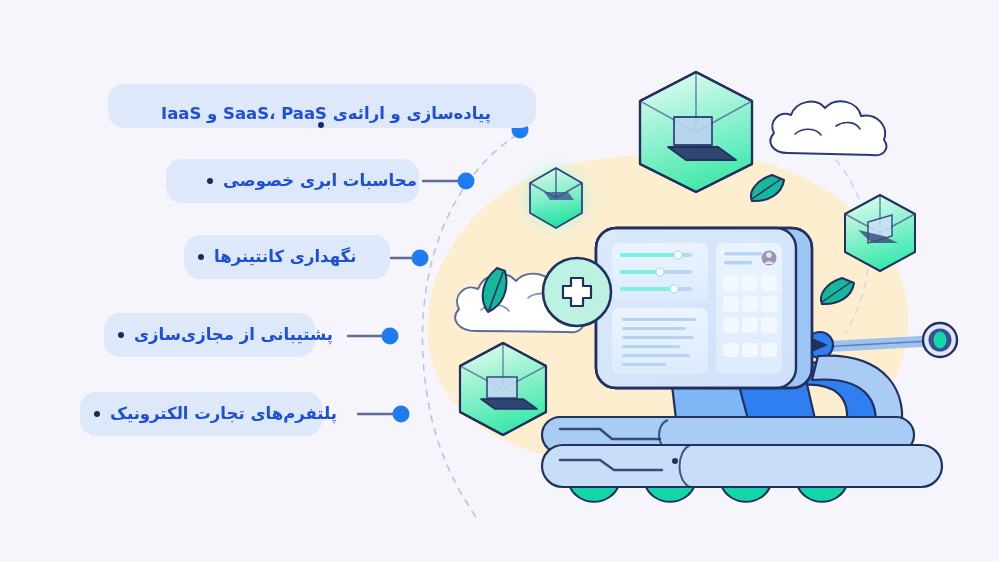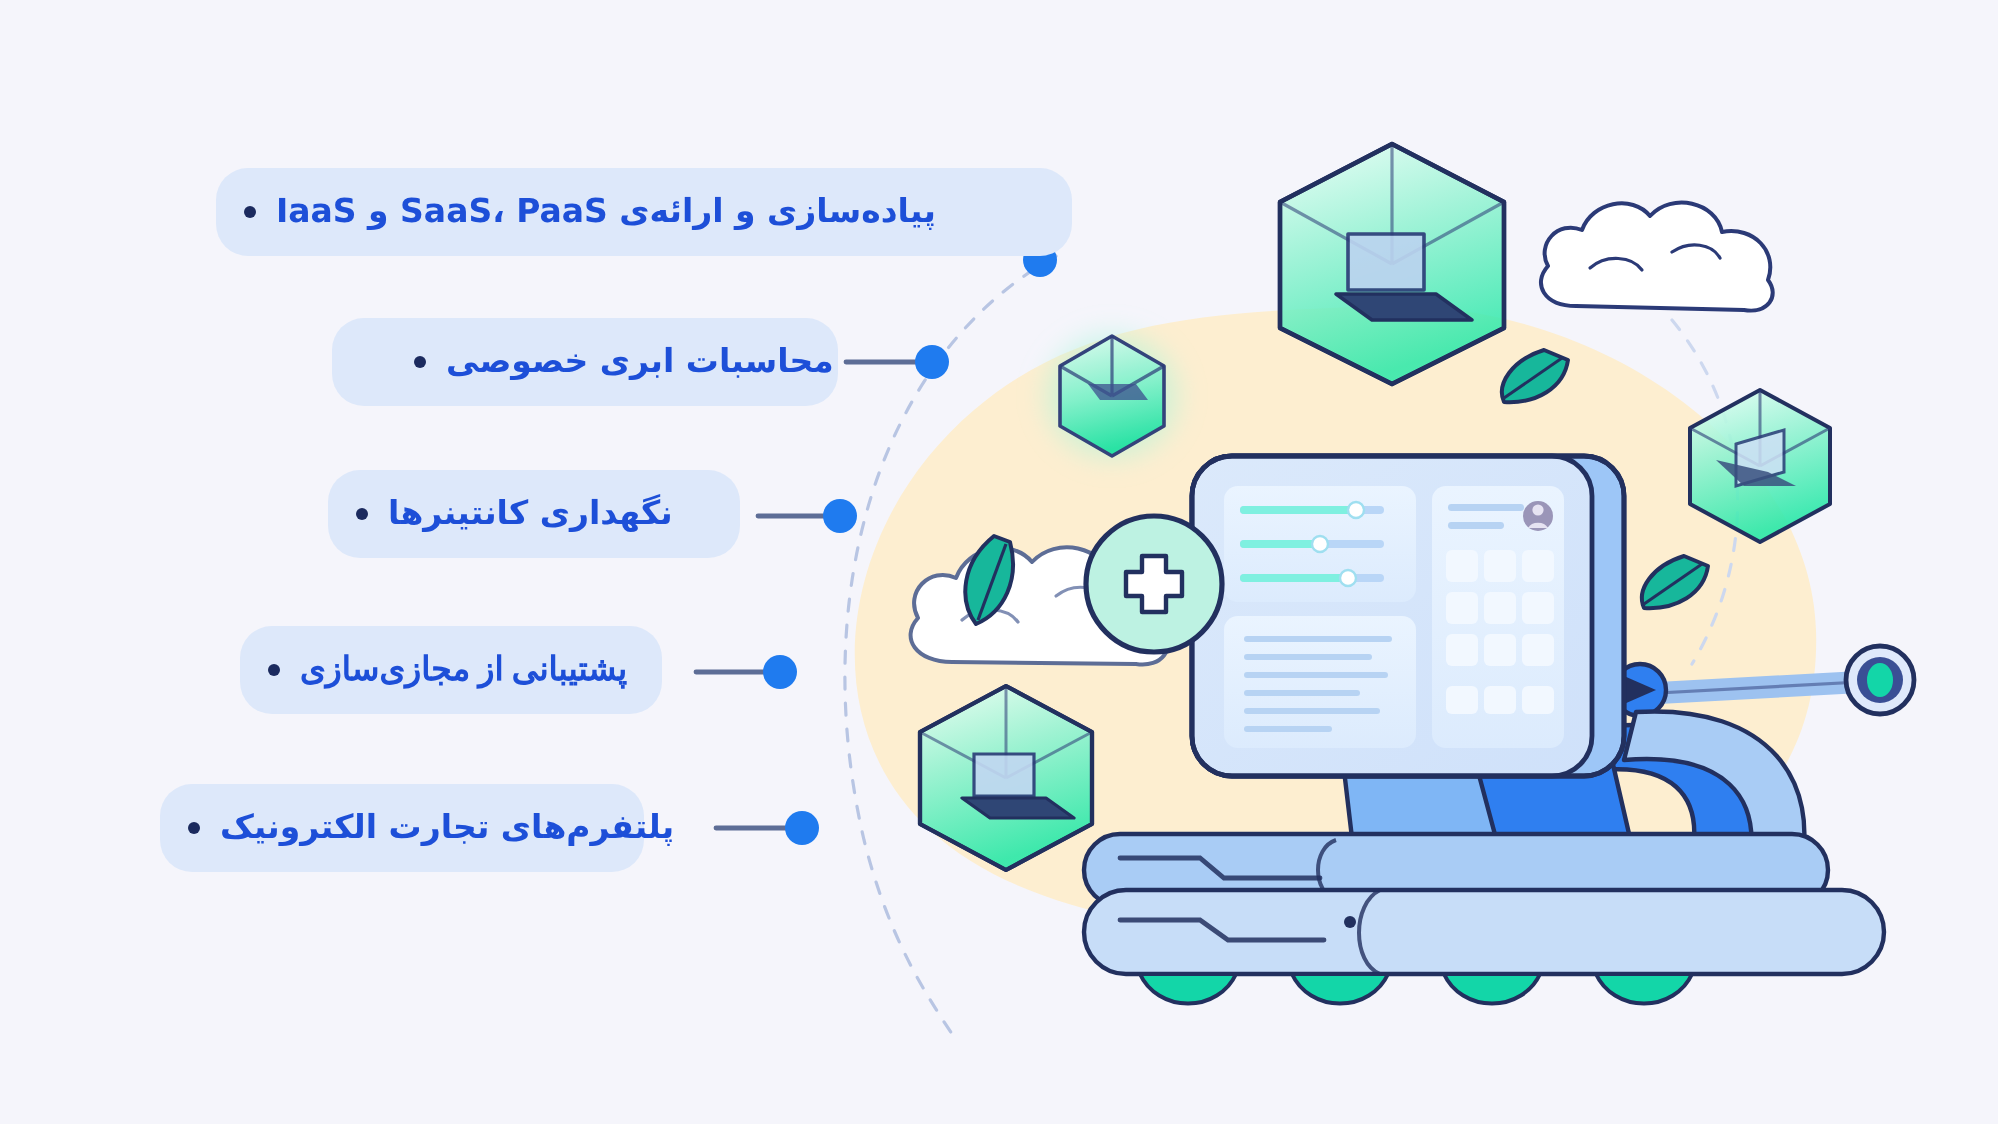--- a/index.html
+++ b/index.html
@@ -35,24 +35,24 @@
   .pill-dot{
     width:6px;height:6px;border-radius:50%;
     background:#1b2a5e;
     margin-right:0;
     margin-left:0;
     flex:0 0 auto;
   }
   .pill-text{margin-left:10px;}
 
   
-  #pill0{left:108px;top:84px;width:428px;}
+  #pill0{left:108px;top:84px;width:428px;flex-direction:column;}
   #pill1{left:166px;top:159px;width:253px;padding-left:41px;}
-  #pill2{left:164px;top:235px;width:206px;}
-  #pill3{left:120px;top:313px;width:211px;font-family:Liberation Serif, serif;}
+  #pill2{left:184px;top:235px;width:206px;}
+  #pill3{left:104px;top:313px;width:211px;}
   #pill4{left:80px;top:392px;width:242px;}
 </style>
 </head>
 <body>
 
 <div id="stage">
 
   <svg width="999" height="562" viewBox="0 0 999 562">
     <defs>
       <linearGradient id="gCube" x1="0" y1="0" x2="0.3" y2="1">

